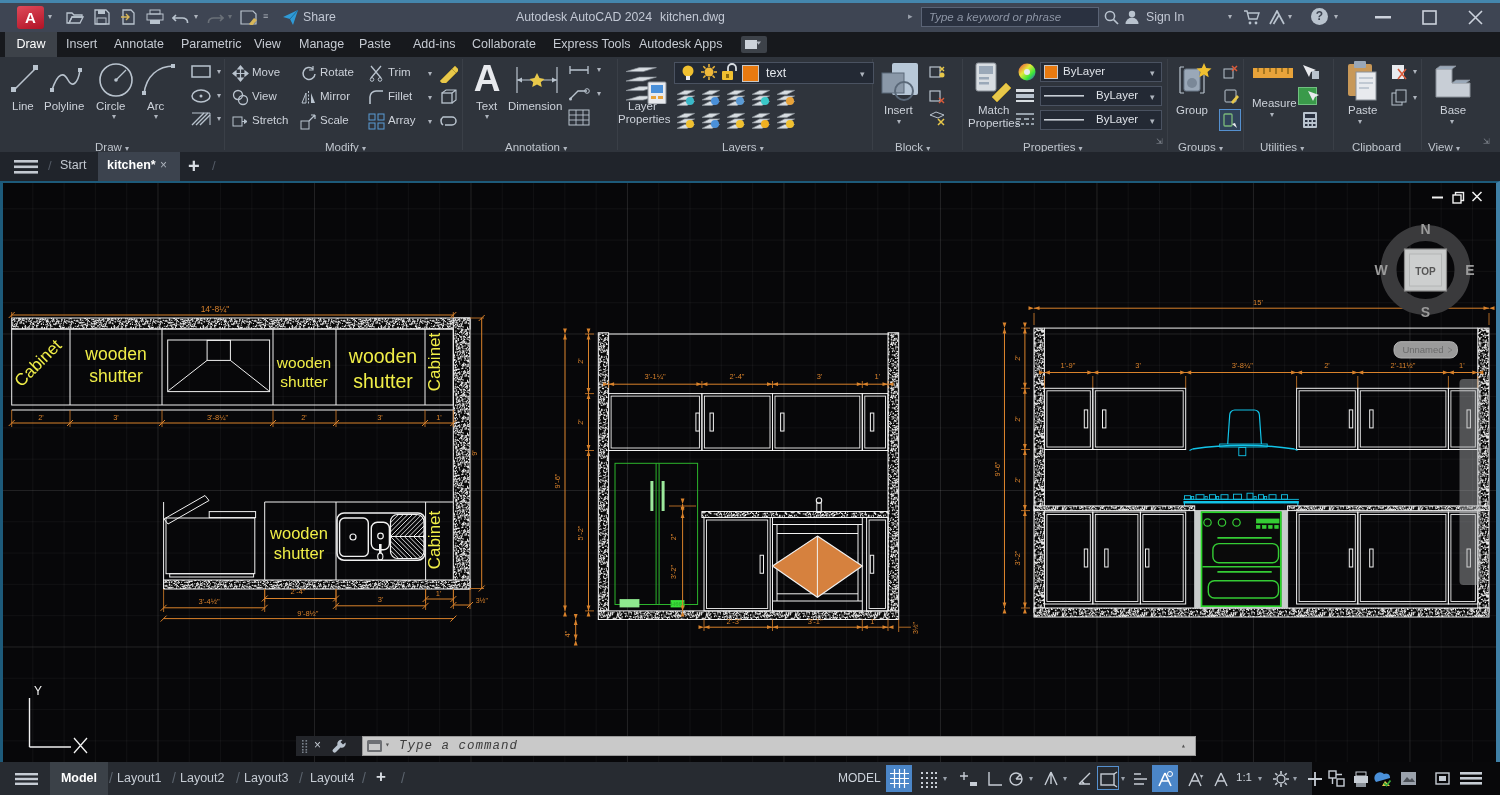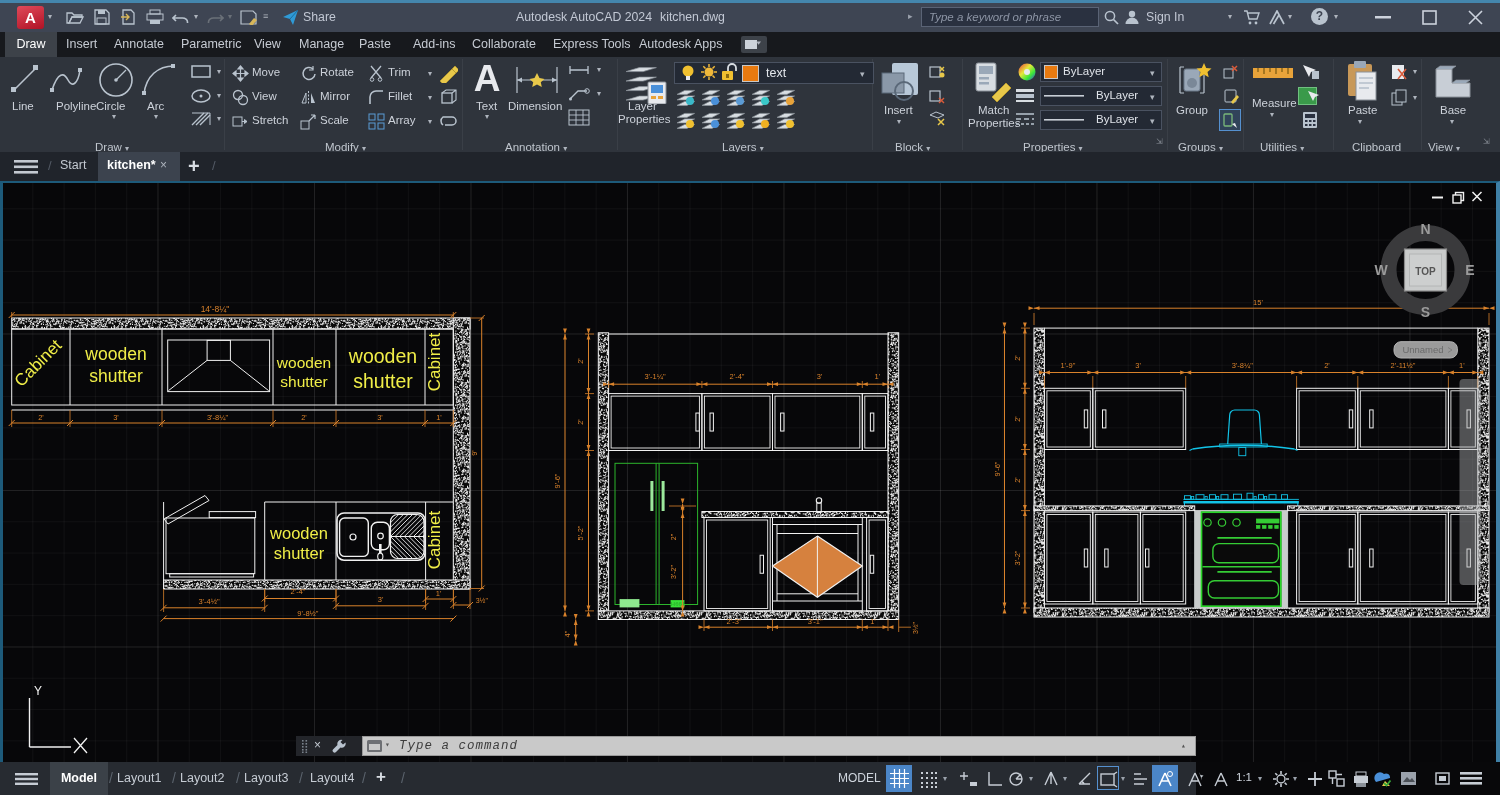--- a/index.html
+++ b/index.html
@@ -24,21 +24,21 @@
 .slash{color:#545b66;font-size:13px;position:absolute;top:6px}
 
 #canvas{left:0;top:181px;width:1500px;height:581px;background-color:#070709;
 background-image:linear-gradient(rgba(255,255,255,.07) 1px,transparent 1px),linear-gradient(90deg,rgba(255,255,255,.07) 1px,transparent 1px),linear-gradient(rgba(255,255,255,.038) 1px,transparent 1px),linear-gradient(90deg,rgba(255,255,255,.038) 1px,transparent 1px);
 background-size:156.5px 156.5px,156.5px 156.5px,31.3px 31.3px,31.3px 31.3px;background-position:-14px -6px,-2px 0,-14px -6px,-2px 0;
 border-left:3px solid #1d5a7a;border-right:4px solid #3f80a6;border-top:2px solid #1d5a7a}
 
 #cmdgrip{left:296px;top:736px;width:66px;height:20px;background:#23252a;color:#b9bfc7}
 #cmdbar{left:362px;top:736px;width:834px;height:20px;background:#c9c9c9;border:1px solid #9a9a9a;color:#3c3c3c;font-family:"Liberation Mono",monospace;font-style:italic;font-size:12.5px}
 
-#status{left:0;top:762px;width:1196px;height:33px;background:#272b31;color:#c6ccd4;font-size:12.5px}
+#status{left:0;top:762px;width:1312px;height:33px;background:#272b31;color:#c6ccd4;font-size:12.5px}
 .stab{position:absolute;top:0;height:33px;line-height:33px;text-align:center}
 </style></head><body>
 <div id="app">
     <div id="topline" class="abs"></div>
     <div id="title" class="abs">
       <div class="abs" style="left:17px;top:3px;width:27px;height:23px;background:linear-gradient(160deg,#e04a5a,#b01225);border-radius:3px;color:#fff;font-weight:bold;font-size:15px;text-align:center;line-height:23px">A</div>
       <div class="abs" style="left:48px;top:9px;color:#aeb4bd;font-size:8px">▾</div>
       <svg class="abs" style="left:66px;top:6px" width="18" height="16" viewBox="0 0 18 16">
         <path d="M1 4 h5 l2 2 h8 v2 H6 L3 14 H1 Z" fill="none" stroke="#b9c3ce" stroke-width="1.3"></path>
         <path d="M6 8 h11 l-3 6 H3 Z" fill="none" stroke="#b9c3ce" stroke-width="1.3"></path>
@@ -153,21 +153,21 @@
         <path d="M6 28 L28 6" stroke="#b9c3ce" stroke-width="1.6"></path>
         <rect x="3" y="25" width="5" height="5" fill="#b9c3ce"></rect>
         <rect x="25" y="3" width="5" height="5" fill="#b9c3ce"></rect>
       </svg>
       <div class="blab" style="left:12px;top:43px">Line</div>
       <svg class="abs" style="left:48px;top:5px" width="38" height="36" viewBox="0 0 38 36">
         <path d="M4 28 C10 10 16 10 20 18 C24 26 30 22 32 8" fill="none" stroke="#b9c3ce" stroke-width="1.6"></path>
         <rect x="2" y="26" width="4" height="4" fill="#b9c3ce"></rect>
         <rect x="30" y="6" width="4" height="4" fill="#b9c3ce"></rect>
       </svg>
-      <div class="blab" style="left:56px;top:43px">Polyline</div>
+      <div class="blab" style="left:44px;top:43px">Polyline</div>
       <svg class="abs" style="left:96px;top:3px" width="40" height="40" viewBox="0 0 40 40">
         <circle cx="20" cy="20" r="16" fill="none" stroke="#b9c3ce" stroke-width="1.6"></circle>
         <circle cx="20" cy="20" r="1.8" fill="#b9c3ce"></circle>
         <path d="M20 20 L30 10" stroke="#b9c3ce" stroke-width="1.2"></path>
       </svg>
       <div class="blab" style="left:96px;top:43px">Circle</div>
       <div class="blab dar" style="left:112px;top:55px">▾</div>
       <svg class="abs" style="left:140px;top:3px" width="38" height="40" viewBox="0 0 38 40">
         <path d="M4 34 C6 16 18 6 34 6" fill="none" stroke="#b9c3ce" stroke-width="1.6"></path>
         <rect x="2" y="31" width="4" height="4" fill="#b9c3ce"></rect>

